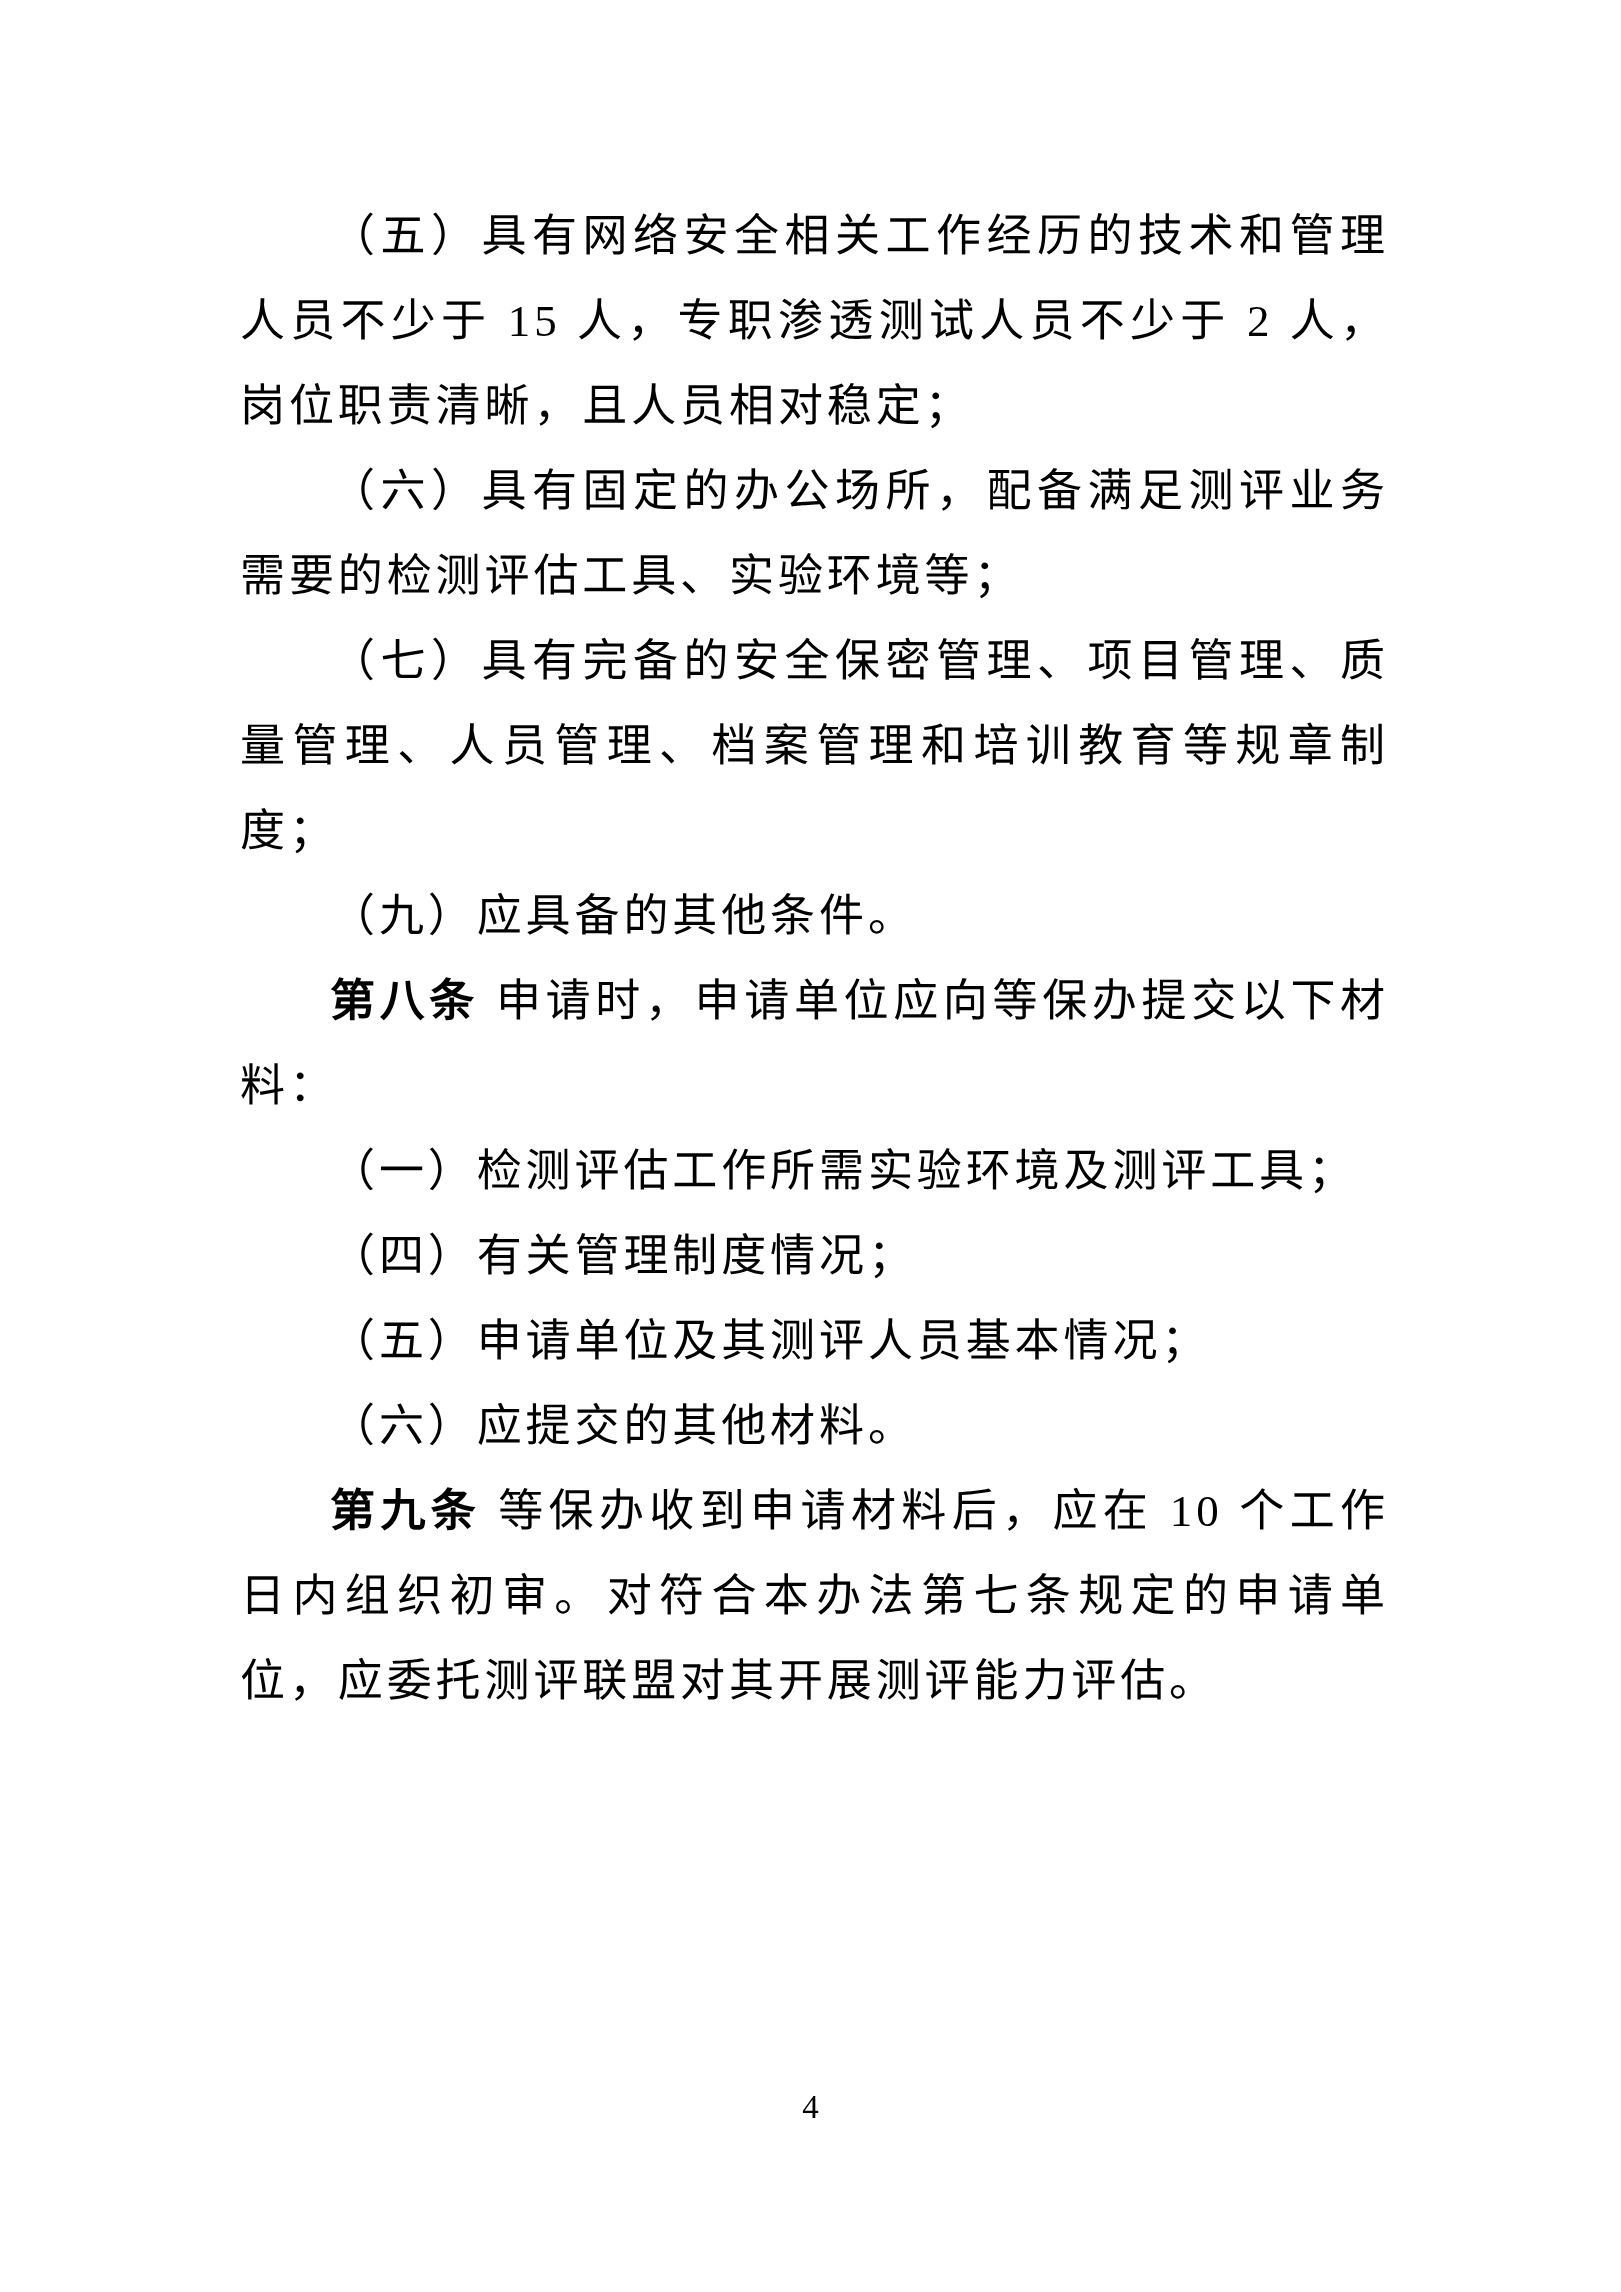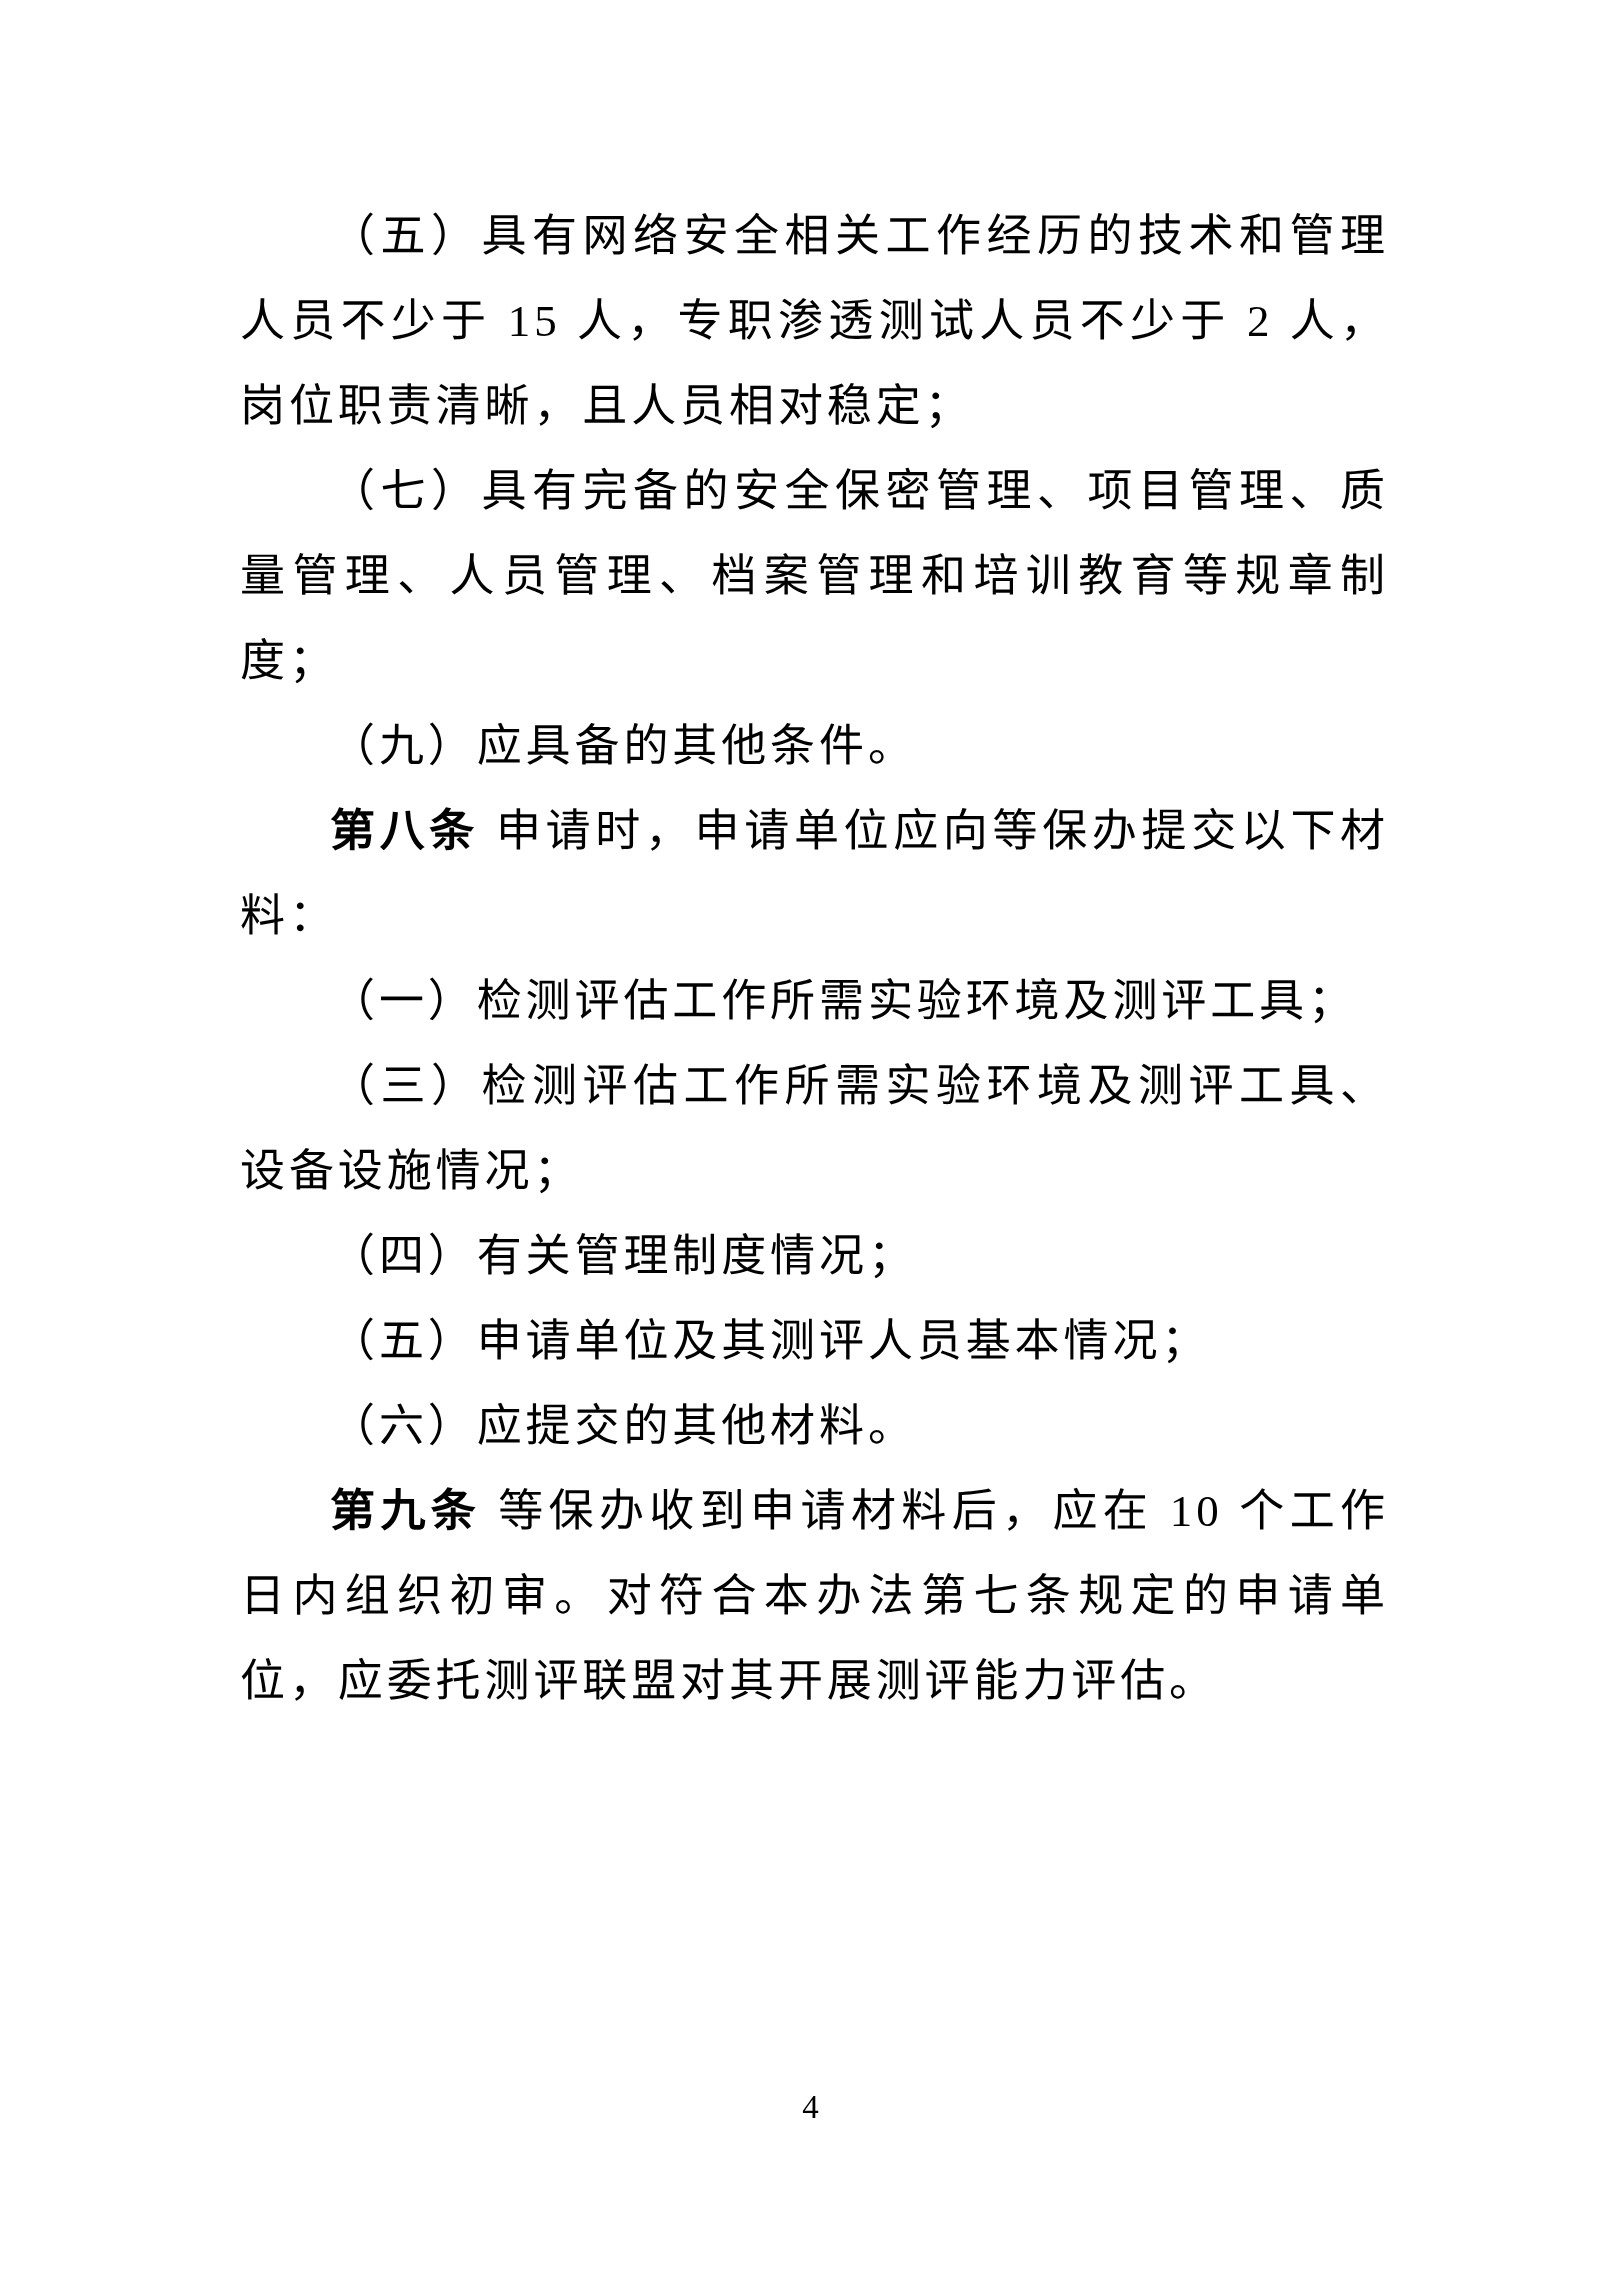--- a/index.html
+++ b/index.html
@@ -52,25 +52,25 @@
     line-height: 39px;
     color: #000000;
   }
 </style>
 </head>
 <body>
 
 <div class="page">
   <main class="content">
       <p class="para"><span>（五）具有网络安全相关工作经历的技术和管理人员不少于 15 人，专职渗透测试人员不少于 2 人，岗位职责清晰，且人员相对稳定；</span></p>
+      <p class="para"><span>（六）具有固定的办公场所，配备满足测评业务需要的检测评估工具、实验环境等；</span></p>
       <p class="para"><span>（七）具有完备的安全保密管理、项目管理、质量管理、人员管理、档案管理和培训教育等规章制度；</span></p>
       <p class="para"><span>（九）应具备的其他条件。</span></p>
       <p class="para"><span class="lead">第八条</span><span>申请时，申请单位应向等保办提交以下材料：</span></p>
       <p class="para"><span>（一）检测评估工作所需实验环境及测评工具；</span></p>
-      <p class="para"><span>（三）检测评估工作所需实验环境及测评工具、设备设施情况；</span></p>
       <p class="para"><span>（四）有关管理制度情况；</span></p>
       <p class="para"><span>（五）申请单位及其测评人员基本情况；</span></p>
       <p class="para"><span>（六）应提交的其他材料。</span></p>
       <p class="para"><span class="lead">第九条</span><span>等保办收到申请材料后，应在 10 个工作日内组织初审。对符合本办法第七条规定的申请单位，应委托测评联盟对其开展测评能力评估。</span></p>
     </main>
   <footer class="page-footer">
     <span class="page-number">4</span>
   </footer>
 </div>
 

